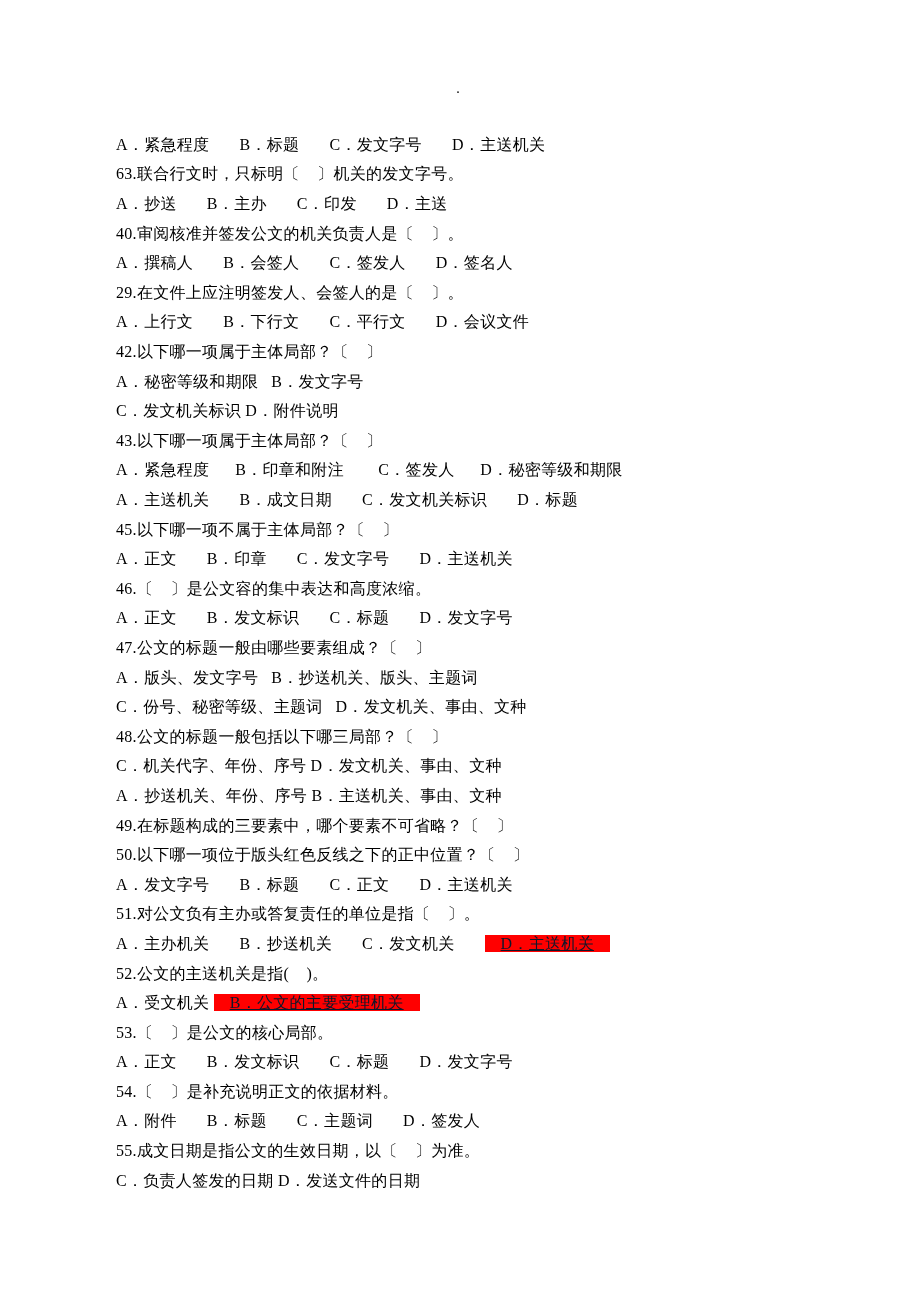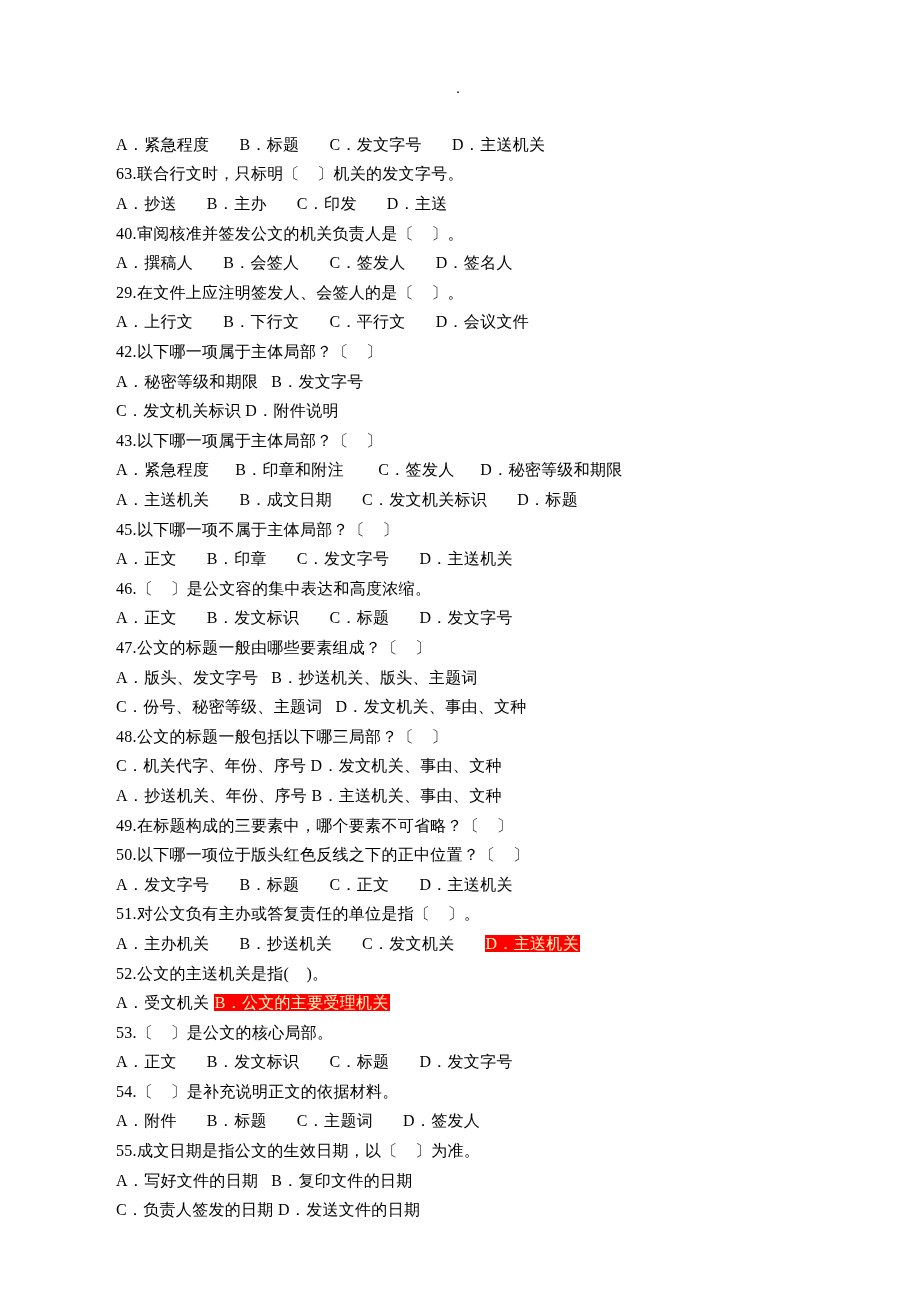--- a/index.html
+++ b/index.html
@@ -17,22 +17,23 @@
       text-align: center;
       font-size: 14px;
       margin-bottom: 28px;
     }
     .line {
       white-space: pre;
       letter-spacing: 0.3px;
     }
     .hl {
       background-color: #ff0000;
-      color: #fef9c3;
-      padding: 0 1px;
+      color: #0f172a;
+      padding: 0 16px;
+      text-decoration: underline;
     }
   </style>
 </head>
 <body>
 
 <div class="dot-top">.</div>
 
 <div id="content">
     <div class="line"><span>A．紧急程度       B．标题       C．发文字号       D．主送机关</span></div>
     <div class="line"><span>63.联合行文时，只标明〔    〕机关的发文字号。</span></div>
@@ -62,15 +63,14 @@
     <div class="line"><span>A．发文字号       B．标题       C．正文       D．主送机关</span></div>
     <div class="line"><span>51.对公文负有主办或答复责任的单位是指〔    〕。</span></div>
     <div class="line"><span>A．主办机关       B．抄送机关       C．发文机关       </span><span class="hl">D．主送机关</span></div>
     <div class="line"><span>52.公文的主送机关是指(    )。</span></div>
     <div class="line"><span>A．受文机关 </span><span class="hl">B．公文的主要受理机关</span></div>
     <div class="line"><span>53.〔    〕是公文的核心局部。</span></div>
     <div class="line"><span>A．正文       B．发文标识       C．标题       D．发文字号</span></div>
     <div class="line"><span>54.〔    〕是补充说明正文的依据材料。</span></div>
     <div class="line"><span>A．附件       B．标题       C．主题词       D．签发人</span></div>
     <div class="line"><span>55.成文日期是指公文的生效日期，以〔    〕为准。</span></div>
-    <div class="line"><span>A．写好文件的日期   B．复印文件的日期</span></div>
     <div class="line"><span>C．负责人签发的日期 D．发送文件的日期</span></div>
   </div>
 
 </body></html>

